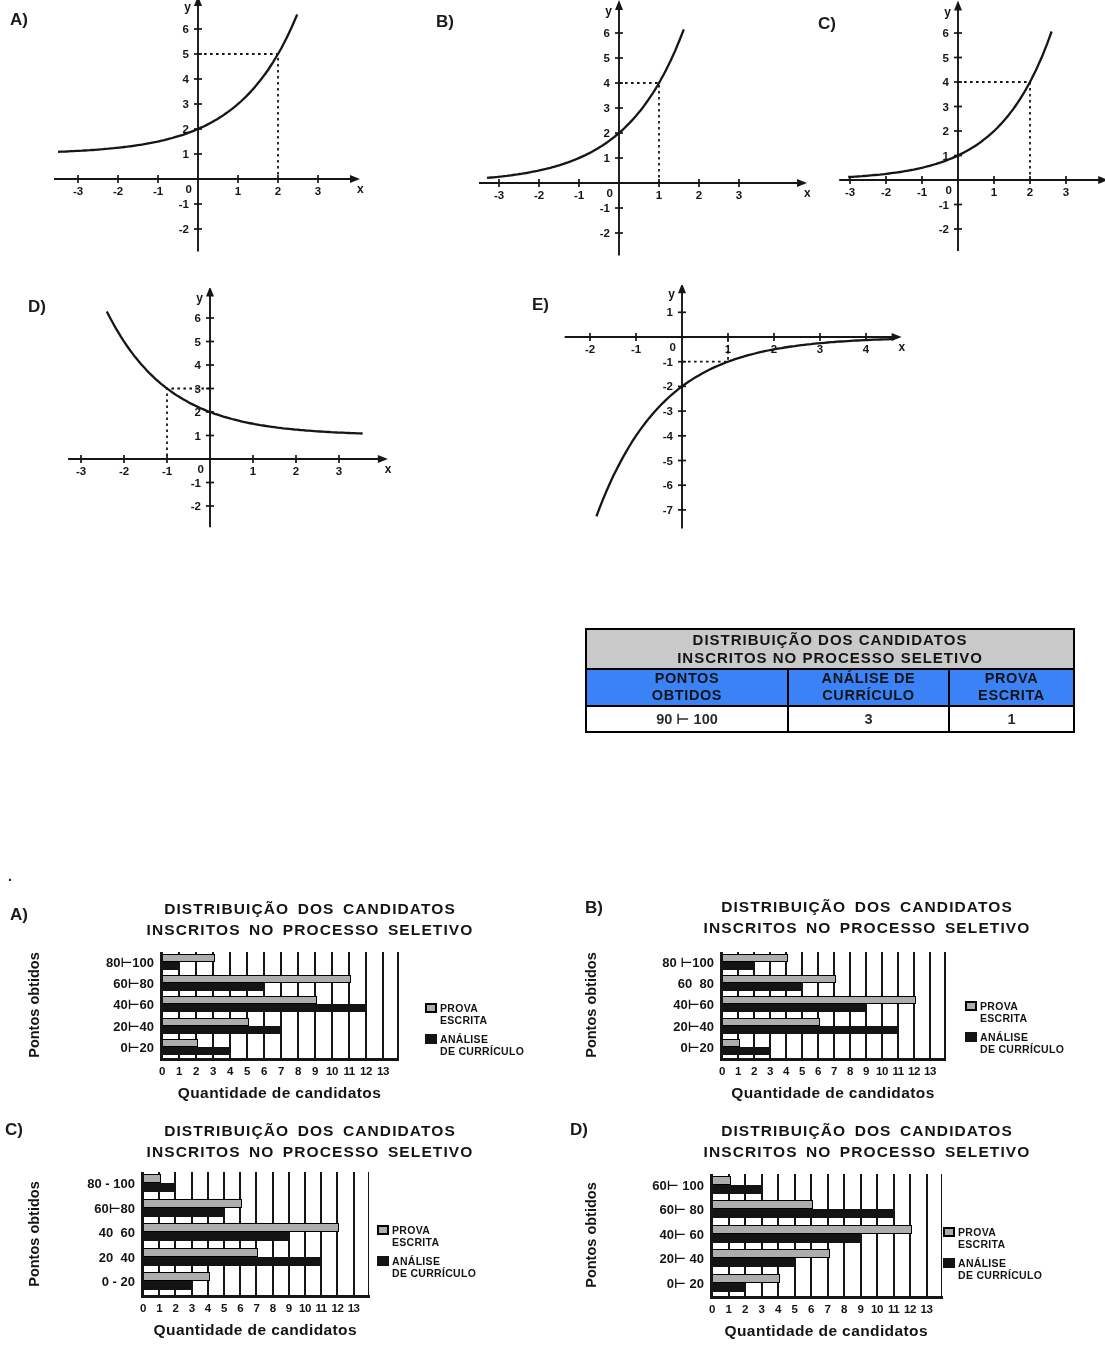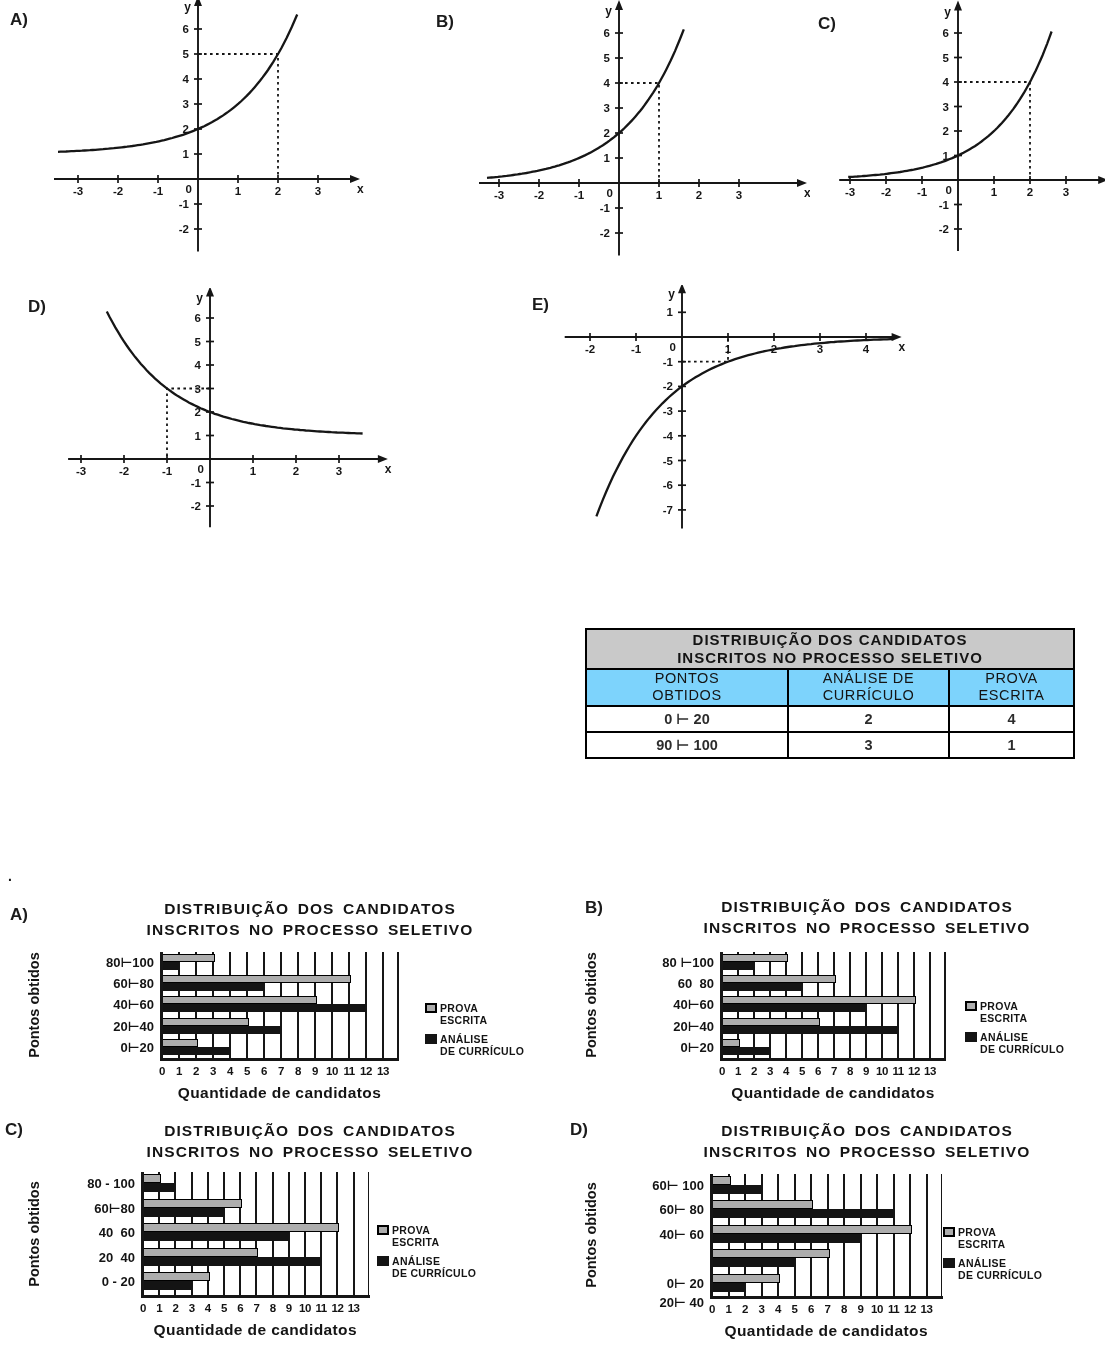--- a/index.html
+++ b/index.html
@@ -17,21 +17,21 @@
   .al{font-weight:bold;font-size:12px}
   .dash{fill:none;stroke:#161616;stroke-width:1.8;stroke-dasharray:2.6 3.4}
   .curve{fill:none;stroke:#161616;stroke-width:2.3}
   svg polygon{fill:#161616}
   
   #tbl-host{position:absolute;left:585px;top:628px}
   table{border-collapse:collapse;table-layout:fixed;width:488px;background:#fff}
   td{border:2px solid #000;text-align:center;vertical-align:middle}
   td.tt{background:#c9c9c9;font-weight:bold;font-size:15px;letter-spacing:1px;
         line-height:1.22;height:40px}
-  td.th{background:#7dd3fc;font-weight:normal;font-size:14.5px;letter-spacing:.6px;
+  td.th{background:#3b82f6;font-weight:bold;font-size:14.5px;letter-spacing:.6px;
         line-height:1.2;height:36px}
   td.tc{font-weight:bold;font-size:14.5px;height:26px;color:#2c2c2c}
   
   .btitle{position:absolute;left:80px;width:460px;text-align:center;font-weight:bold;
           font-size:15.5px;letter-spacing:1.1px;word-spacing:3px;white-space:nowrap}
   .ylab{position:absolute;width:130px;height:16px;text-align:center;font-weight:bold;
         font-size:14.5px;transform:rotate(-90deg)}
   .xlab{position:absolute;width:240px;text-align:center;font-weight:bold;font-size:15.5px;
         letter-spacing:.4px}
   .cat{position:absolute;text-align:right;font-weight:bold;font-size:13px;white-space:pre}
@@ -274,25 +274,20 @@
       <tbody>
         <tr>
           <td class="tt" colspan="3">DISTRIBUIÇÃO DOS CANDIDATOS<br>INSCRITOS NO PROCESSO SELETIVO</td>
         </tr>
         <tr>
           <td class="th">PONTOS<br>OBTIDOS</td>
           <td class="th">ANÁLISE DE<br>CURRÍCULO</td>
           <td class="th">PROVA<br>ESCRITA</td>
         </tr>
         <tr>
-          <td class="tc">0 ⊢ 20</td>
-          <td class="tc">2</td>
-          <td class="tc">4</td>
-        </tr>
-        <tr>
           <td class="tc">90 ⊢ 100</td>
           <td class="tc">3</td>
           <td class="tc">1</td>
         </tr>
       </tbody>
     </table>
   </div>
 <div id="bc-host">
     <div class="bchart" style="left: 0px; top: 890px; width: 553px; height: 228px;">
       <div class="corner-label" style="left: 10px; top: 15px;">A)</div>
@@ -487,21 +482,21 @@
       </div>
     </div>
     <div class="bchart" style="left: 557px; top: 1118px; width: 548px; height: 248px;">
       <div class="corner-label" style="left: 13px; top: 2px;">D)</div>
       <div class="btitle" style="top: 4px;">DISTRIBUIÇÃO DOS CANDIDATOS</div>
       <div class="btitle" style="top: 25px;">INSCRITOS NO PROCESSO SELETIVO</div>
       <div class="ylab" style="left: -31px; top: 109px;">Pontos obtidos</div>
       <div class="cat" style="left: 28px; width: 119px; top: 56px; height: 24.4px; line-height: 24.4px;">60⊢ 100</div>
       <div class="cat" style="left: 28px; width: 119px; top: 80.4px; height: 24.4px; line-height: 24.4px;">60⊢ 80</div>
       <div class="cat" style="left: 28px; width: 119px; top: 104.8px; height: 24.4px; line-height: 24.4px;">40⊢ 60</div>
-      <div class="cat" style="left: 28px; width: 119px; top: 129.2px; height: 24.4px; line-height: 24.4px; margin-top: 44px;">20⊢ 40</div>
+      <div class="cat" style="left: 28px; width: 119px; top: 129.2px; height: 24.4px; line-height: 24.4px;">20⊢ 40</div>
       <div class="cat" style="left: 28px; width: 119px; top: 153.6px; height: 24.4px; line-height: 24.4px;">0⊢ 20</div>
       <div class="gline" style="left: 170.5px; top: 56px; width: 2px; height: 122px;"></div>
       <div class="gline" style="left: 187px; top: 56px; width: 2px; height: 122px;"></div>
       <div class="gline" style="left: 203.5px; top: 56px; width: 2px; height: 122px;"></div>
       <div class="gline" style="left: 220px; top: 56px; width: 2px; height: 122px;"></div>
       <div class="gline" style="left: 236.5px; top: 56px; width: 2px; height: 122px;"></div>
       <div class="gline" style="left: 253px; top: 56px; width: 2px; height: 122px;"></div>
       <div class="gline" style="left: 269.5px; top: 56px; width: 2px; height: 122px;"></div>
       <div class="gline" style="left: 286px; top: 56px; width: 2px; height: 122px;"></div>
       <div class="gline" style="left: 302.5px; top: 56px; width: 2px; height: 122px;"></div>

